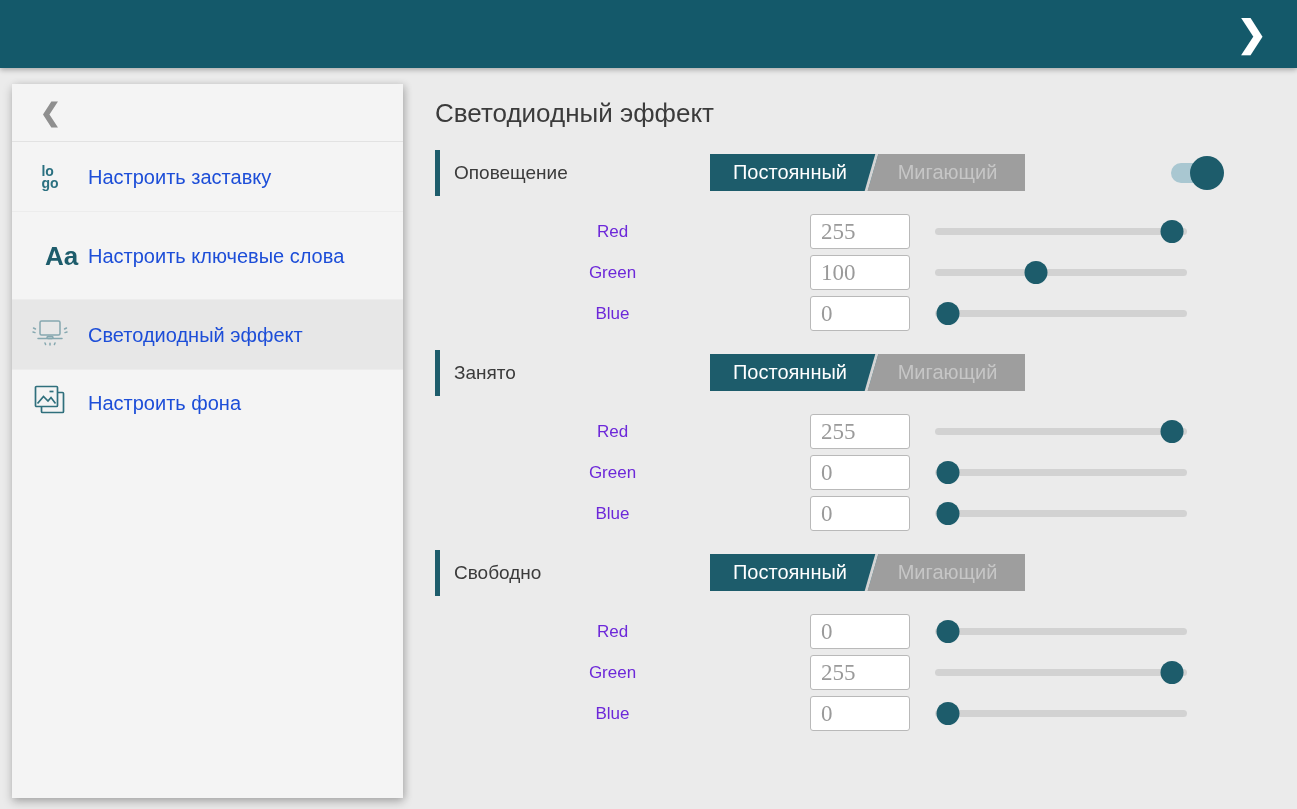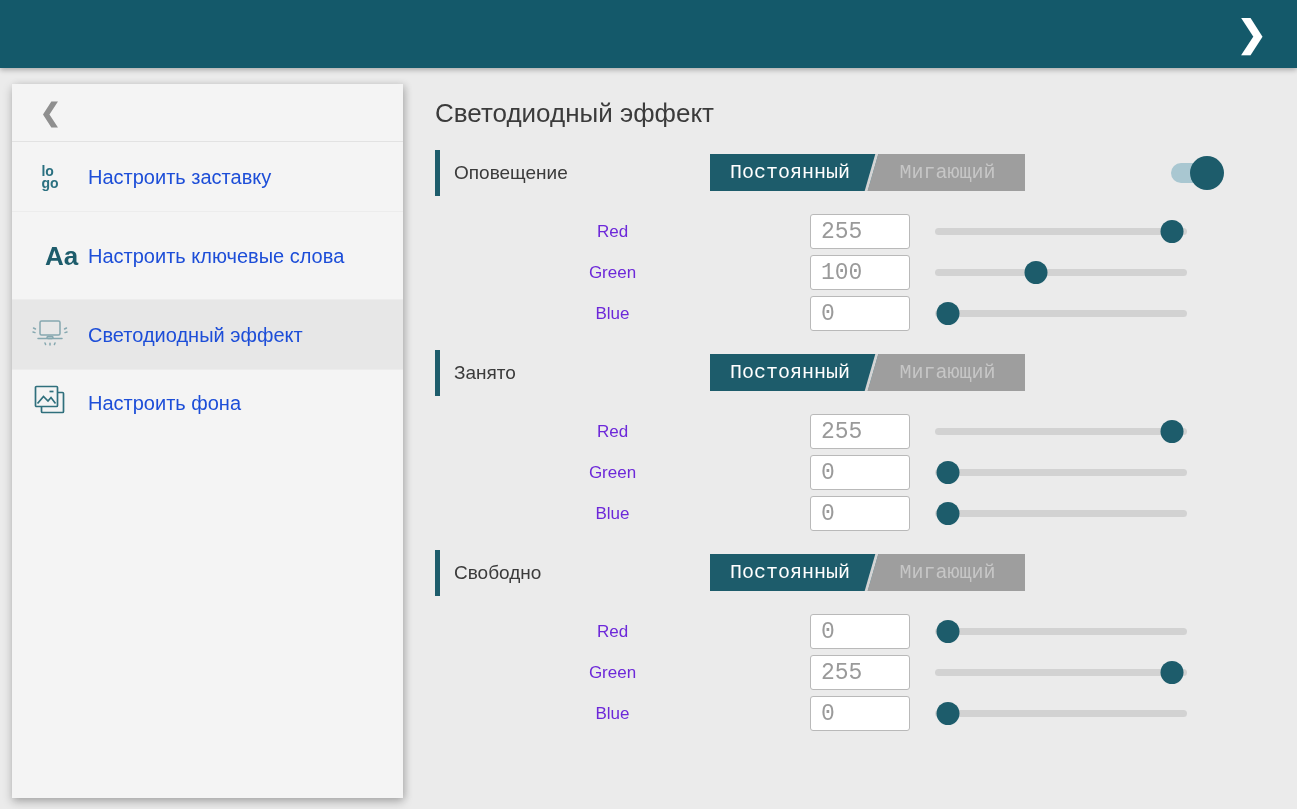--- a/index.html
+++ b/index.html
@@ -43,37 +43,37 @@
   .section{margin-bottom:19px;}
   .sec-head{position:relative;height:46px;display:flex;align-items:center;}
   .sec-bar{width:5px;height:46px;background:#1d5c6b;flex:0 0 5px;}
   .sec-lbl{font-size:19px;color:#3b3b3b;margin-left:14px;}
   
   .segmented{position:absolute;left:275px;top:4px;width:315px;height:37px;
     background:#9e9e9e;overflow:hidden;}
   .seg-active-bg{position:absolute;left:-6px;top:-2px;bottom:-2px;width:166px;
     background:#1d5c6b;transform:skewX(-16deg);border-right:3px solid #d4d4d4;}
   .seg-btn{position:absolute;top:0;height:100%;background:none;border:none;cursor:pointer;
-    font-family:Liberation Mono, monospace;font-size:20px;padding:0;}
+    font-family:Liberation Sans, sans-serif;font-size:20px;padding:0;}
   .seg-left{left:0;width:160px;color:#fff;}
   .seg-right{left:160px;width:155px;color:#c6c6c6;}
   
   .switch{position:absolute;left:735px;top:5px;width:54px;height:36px;cursor:pointer;}
   .switch-track{position:absolute;left:1px;top:8px;width:44px;height:20px;border-radius:10px;
     background:#a9c7d1;}
   .switch-thumb{position:absolute;right:0;top:1px;width:34px;height:34px;border-radius:50%;
     background:#1d5c6b;}
   
   .channels{margin-top:18px;}
   .ch-row{position:relative;height:35px;margin-bottom:6px;}
   .ch-lbl{position:absolute;left:0;top:0;width:355px;text-align:center;
     font-size:17px;color:#6d28d9;line-height:35px;}
   .ch-input{position:absolute;left:375px;top:0;width:100px;height:35px;box-sizing:border-box;
     border:1px solid #b9b9b9;border-radius:3px;background:#fff;color:#9a9a9a;
-    font-family:Liberation Mono, monospace;font-size:23px;padding:0 0 0 10px;}
+    font-family:Liberation Serif, serif;font-size:23px;padding:0 0 0 10px;}
   .slider{position:absolute;left:500px;top:14px;width:252px;height:7px;border-radius:4px;
     background:#d2d2d2;cursor:pointer;}
   .slider-thumb{position:absolute;top:-8px;width:23px;height:23px;border-radius:50%;
     background:#1d5c6b;transform:translateX(-50%);cursor:grab;}
 </style>
 </head>
 <body>
 
 <div class="header">
   <button class="fwd">❯</button>

